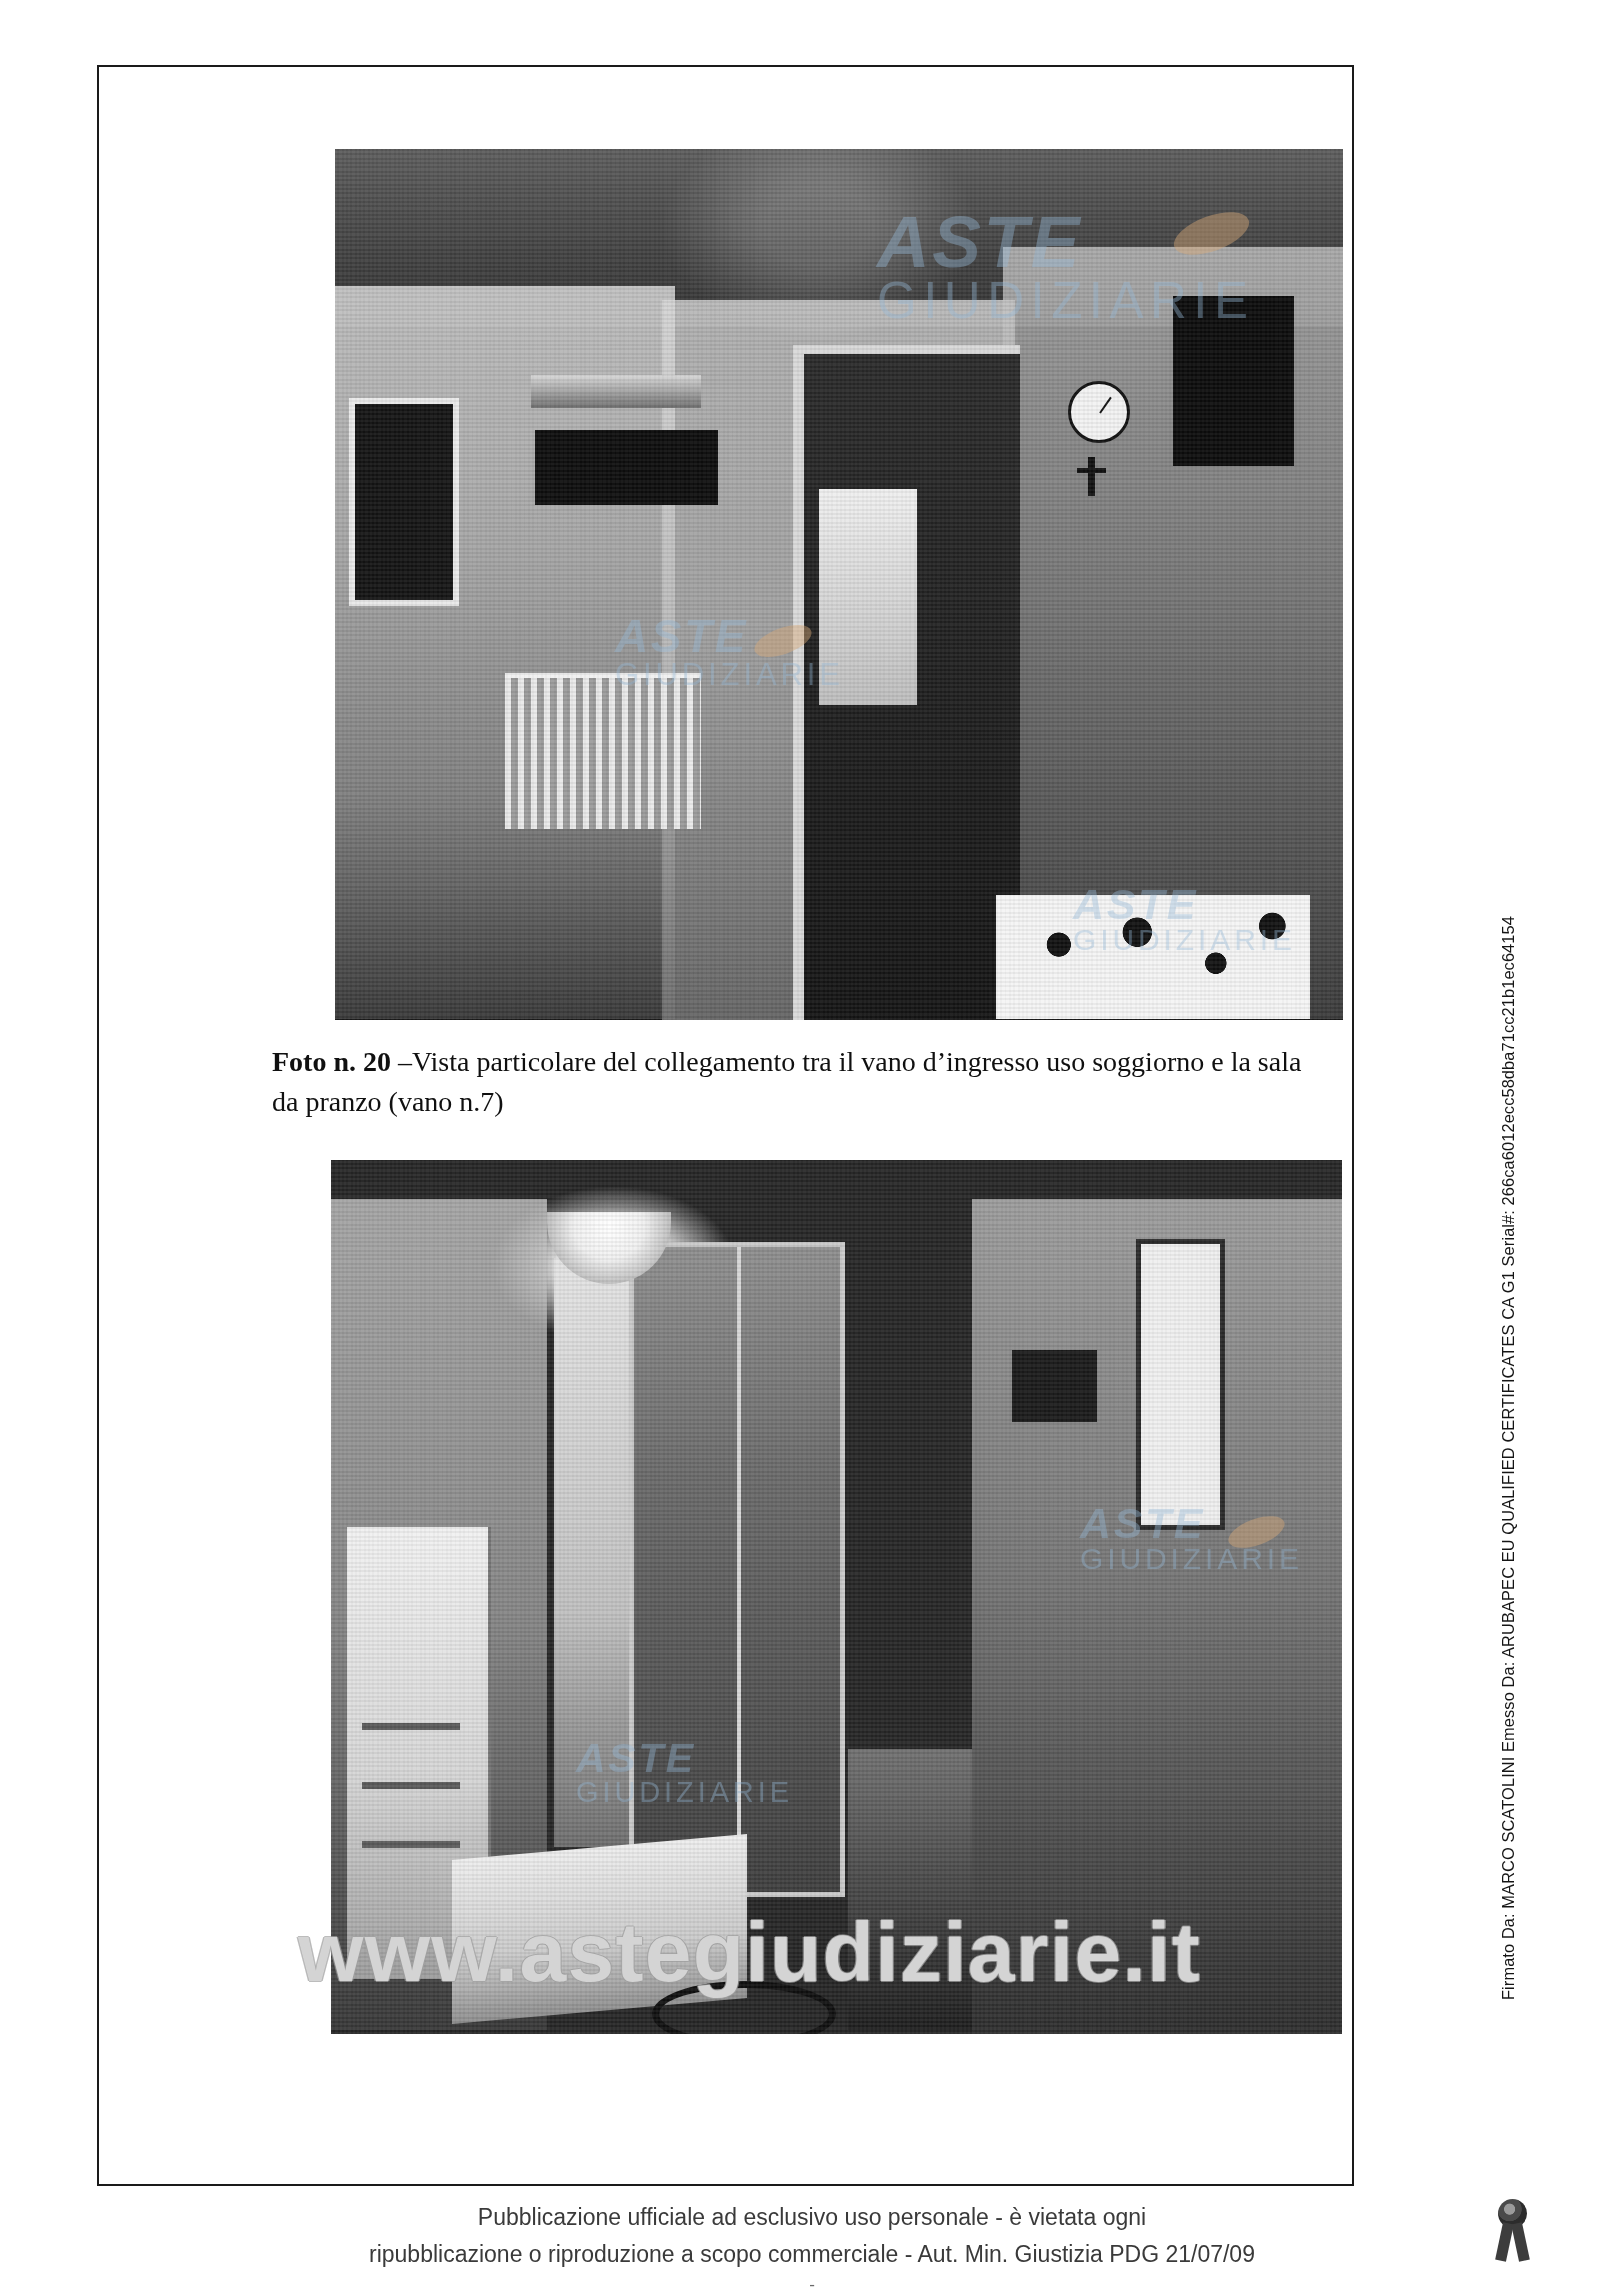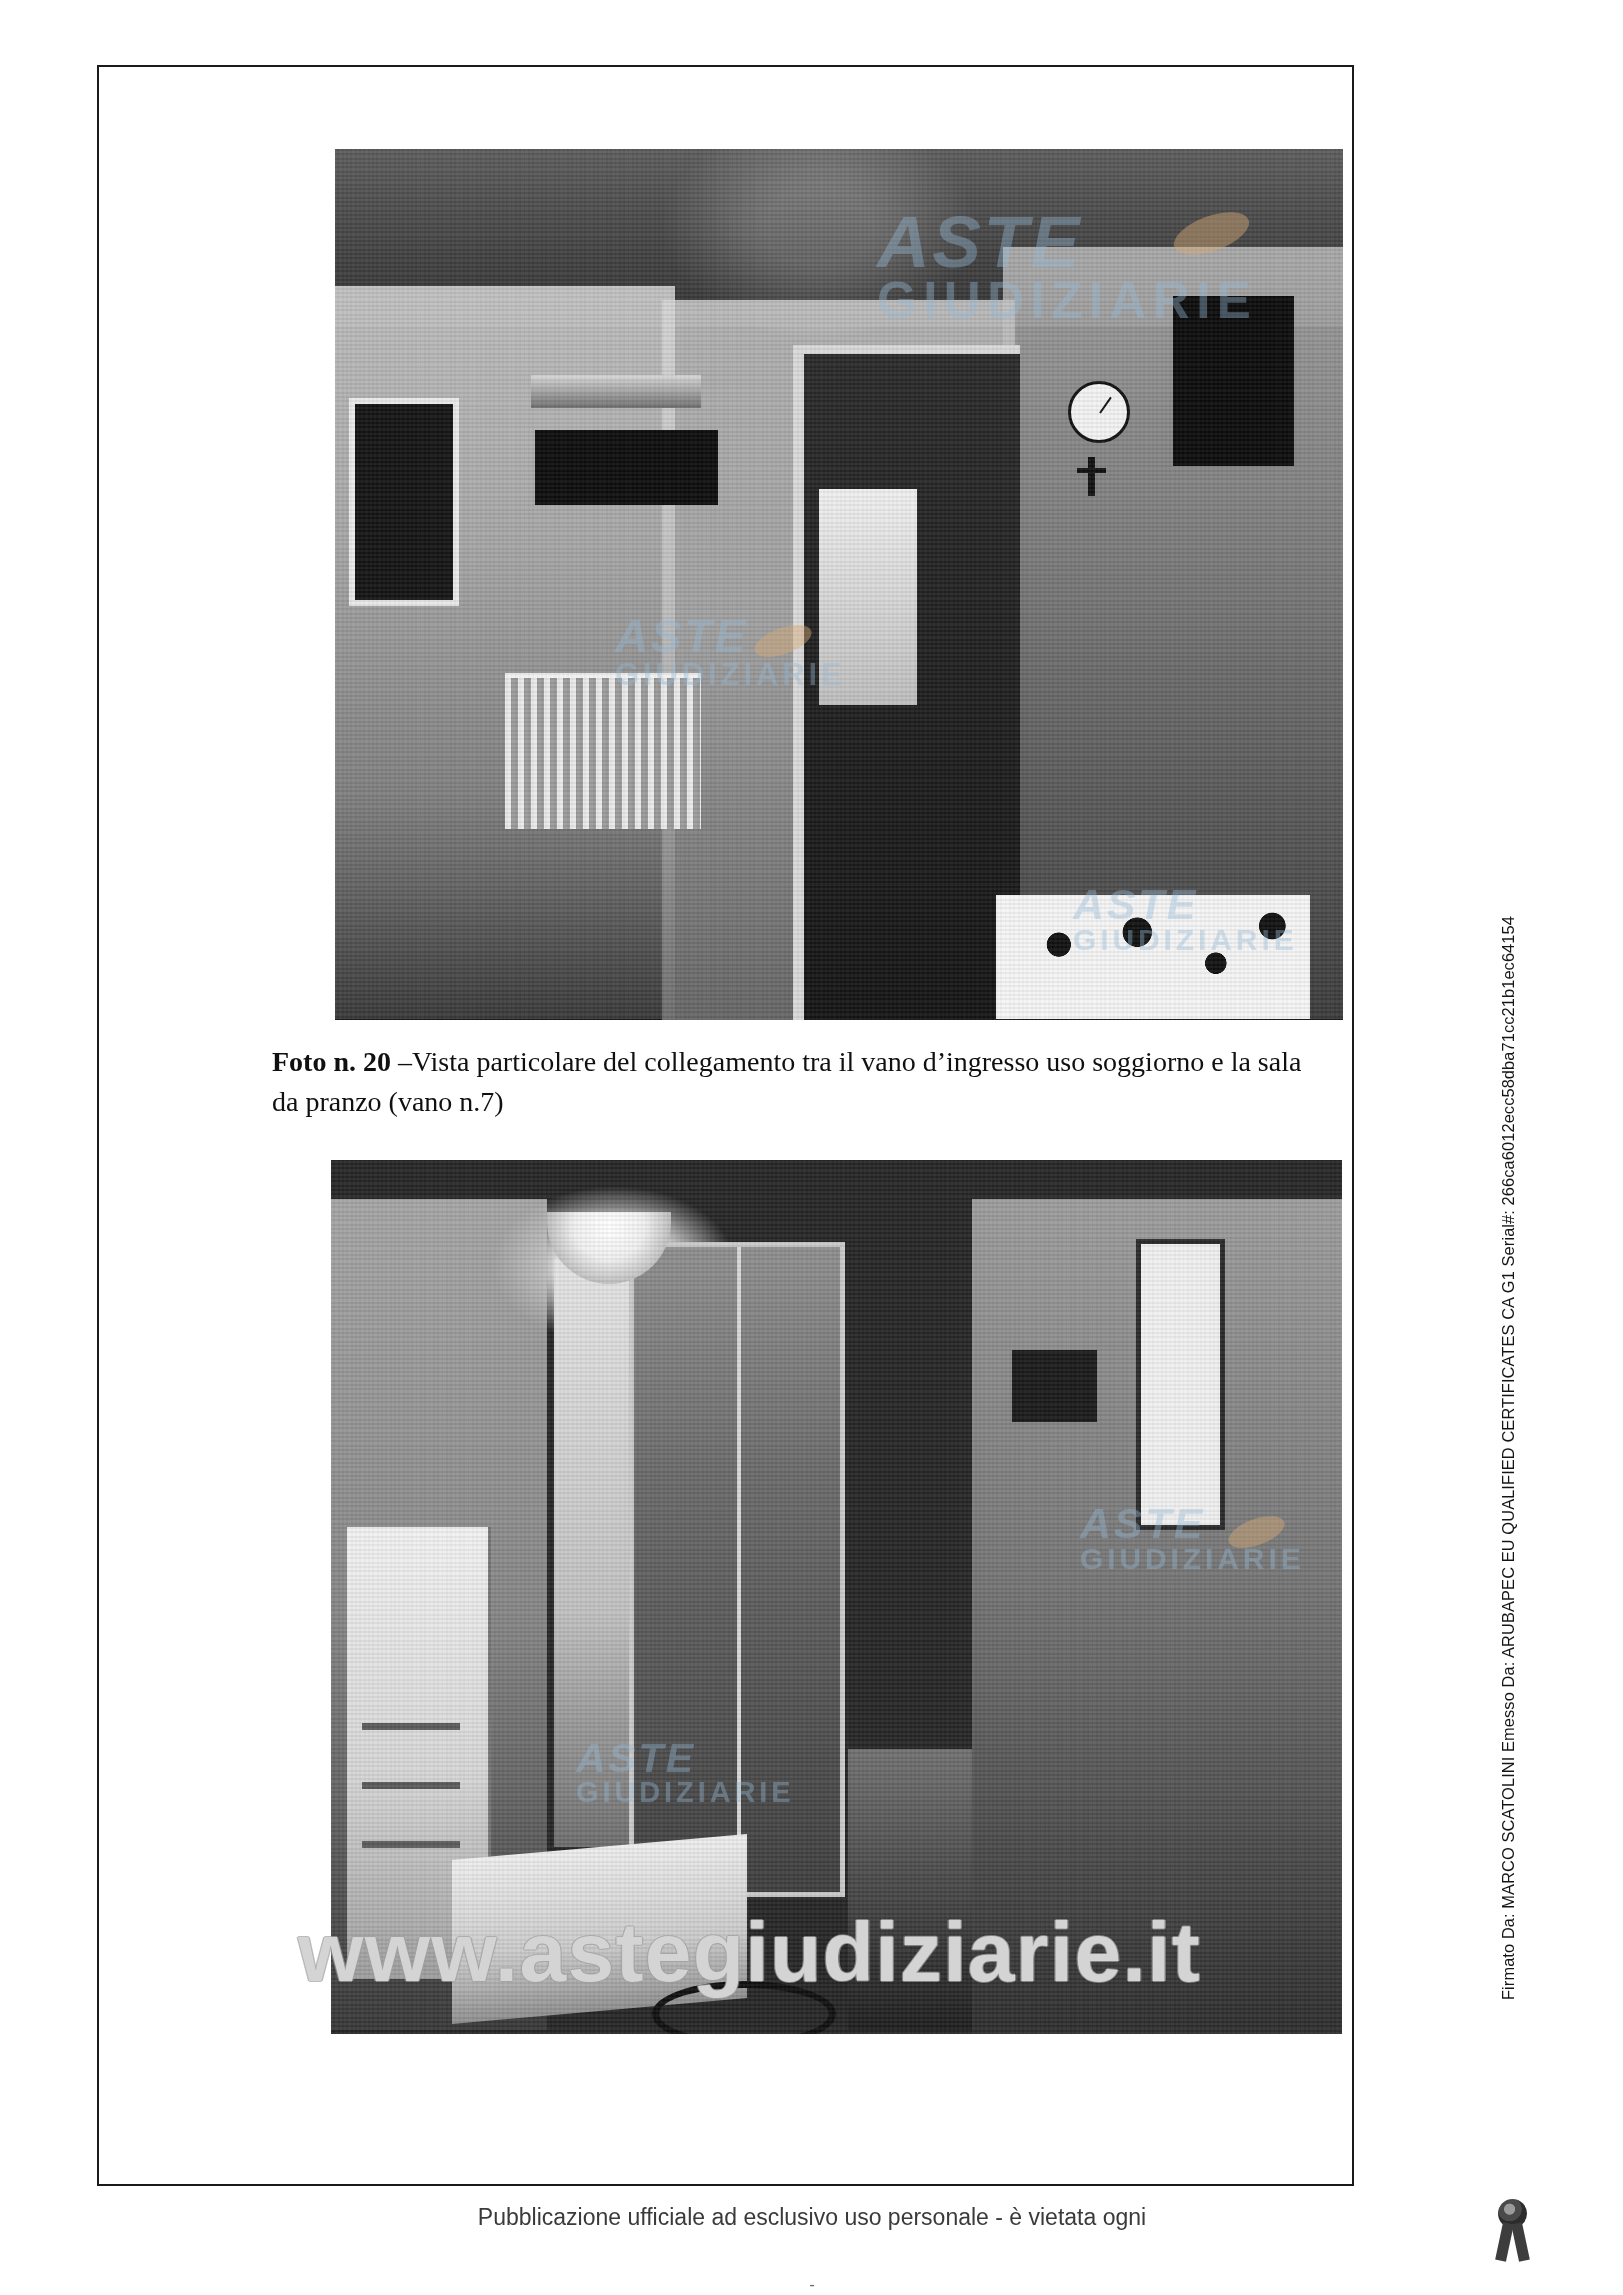--- a/index.html
+++ b/index.html
@@ -208,21 +208,21 @@
   
   .wm {
     position: absolute;
     color: rgba(150,185,215,0.40);
     font-family: "Liberation Sans", sans-serif;
     letter-spacing: 2.6px;
     pointer-events: none;
     white-space: nowrap;
   }
   .wm .l1 { display: block; font-weight: 700; font-style: italic; }
-  .wm .l2 { display: block; font-weight: 700; }
+  .wm .l2 { display: block; font-weight: 400; }
   .wm-a { left: 877px; top: 200px; font-size: 73px; }
   .wm-a .l2 { font-size: 51px; letter-spacing: 6.5px; margin-top: -11.8px; }
   .wm-b { left: 615px; top: 609px; font-size: 46px; }
   .wm-b .l2 { font-size: 31px; letter-spacing: 3.9px; margin-top: -6.5px; }
   .wm-c { left: 1073px; top: 880px; font-size: 43px; }
   .wm-c .l2 { font-size: 30px; letter-spacing: 3.9px; margin-top: -6.5px; }
   .wm-d { left: 1080px; top: 1499px; font-size: 43px; }
   .wm-d .l2 { font-size: 30px; letter-spacing: 3.9px; margin-top: -6.5px; }
   .wm-e { left: 576px; top: 1735px; font-size: 41px; }
   .wm-e .l2 { font-size: 29px; letter-spacing: 3.9px; margin-top: -6.5px; }
@@ -391,20 +391,21 @@
   <span class="l1">ASTE</span>
   <span class="l2">GIUDIZIARIE</span>
 </div>
 
 <div class="wm-big">www.astegiudiziarie.it</div>
 
 <div class="sign-strip">Firmato Da: MARCO SCATOLINI Emesso Da: ARUBAPEC EU QUALIFIED CERTIFICATES CA G1 Serial#: 266ca6012ecc58dba71cc21b1ec64154</div>
 
 <div class="footer">
   <div>Pubblicazione ufficiale ad esclusivo uso personale - è vietata ogni</div>
+  <div>ripubblicazione o riproduzione a scopo commerciale - Aut. Min. Giustizia PDG 21/07/09</div>
 </div>
 <div class="footer-dash">-</div>
 
 <div class="seal">
   <div class="knot"></div>
   <div class="rib1"></div>
   <div class="rib2"></div>
 </div>
 
 

